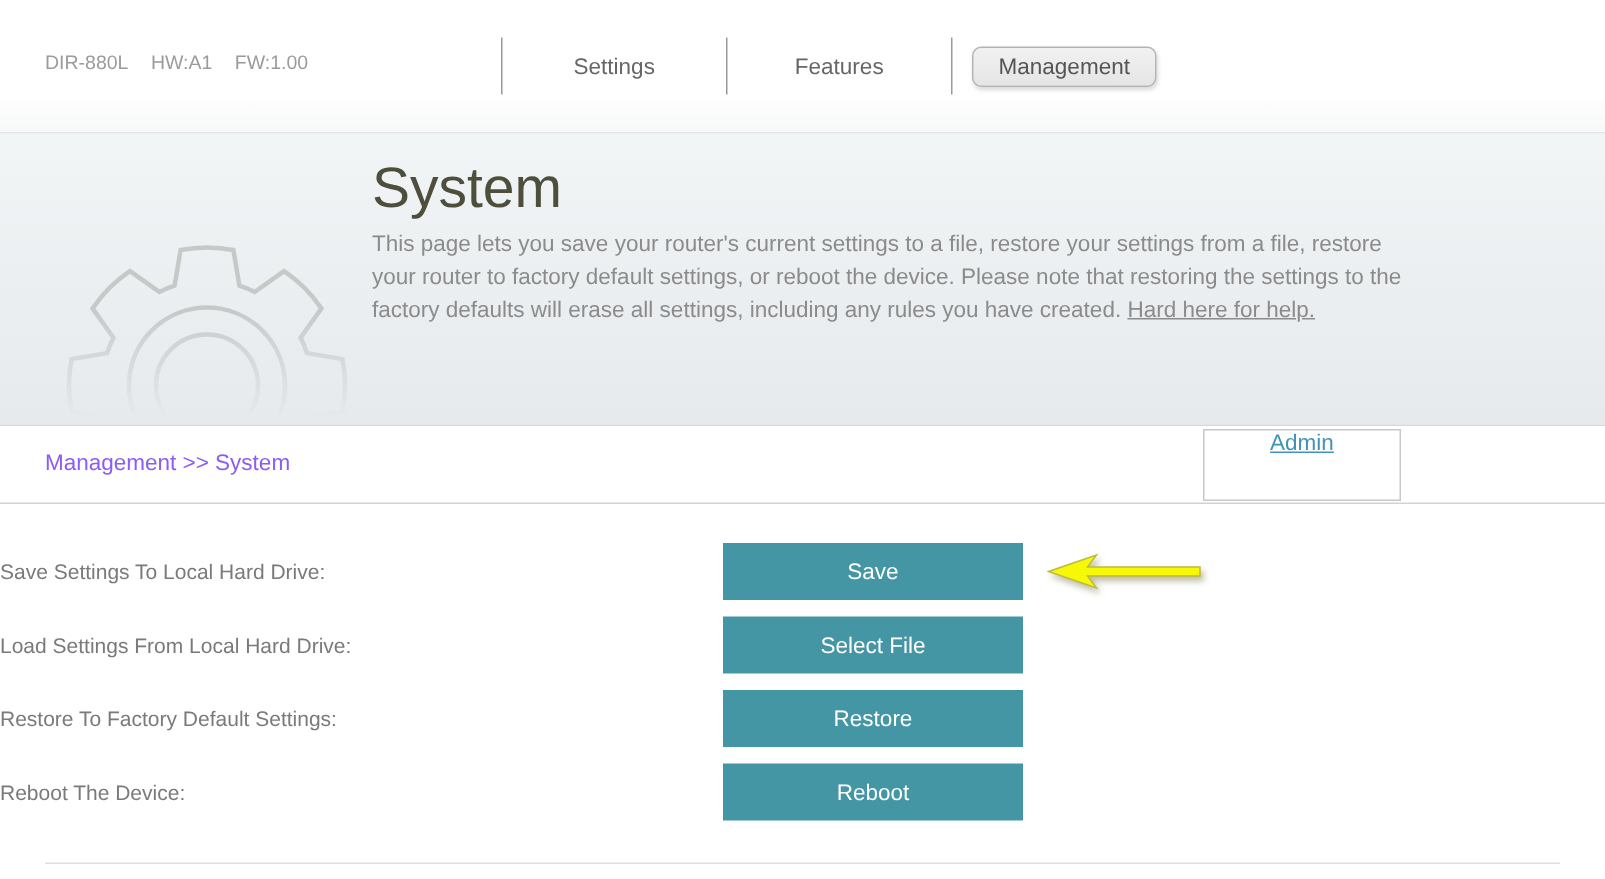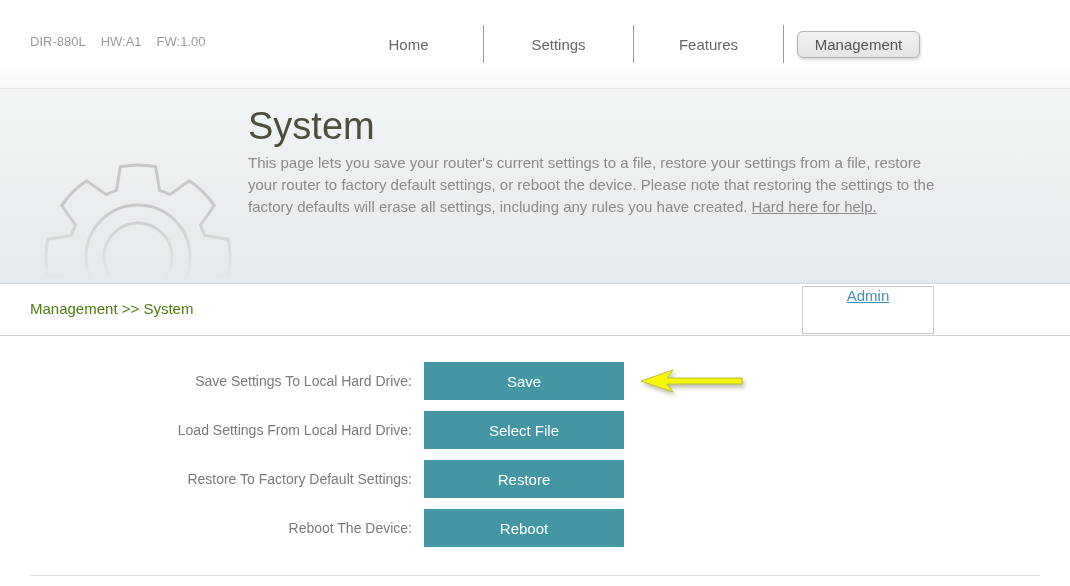--- a/index.html
+++ b/index.html
@@ -34,32 +34,32 @@
     border-top:1px solid #e6e6e6; border-bottom:1px solid #d6d9da;
   }
   .gear-wrap { position:absolute; left:38px; top:60px; }
   .banner-content { position:absolute; left:248px; top:16px; width:692px; }
   .banner-title { font-size:38px; font-weight:normal; color:#4e4e3d; margin-bottom:4px; }
   .banner-desc { font-size:15px; line-height:22px; color:#8b8b8b; }
   .help-link { color:#8b8b8b; text-decoration:underline; cursor:pointer; }
 
   
   .breadcrumb-bar { position:relative; height:52px; background:#fff; border-bottom:1px solid #d2d2d2; }
-  .breadcrumb { position:absolute; left:30px; top:16px; font-size:15px; color:#4d7c0f; }
+  .breadcrumb { position:absolute; left:30px; top:16px; font-size:15px; color:#8b5cf6; }
   .admin-box {
     position:absolute; left:802px; top:2px; width:132px; height:48px;
     background:#fff; border:1px solid #c8c8c8;
     display:flex; justify-content:center;
   }
   .admin-link { font-size:15px; color:var(--link-blue,#4293b8); text-decoration:underline; cursor:pointer; }
 
   
   .form { margin-top:26px; }
   .form-row { display:flex; align-items:center; height:38px; margin-bottom:11px; }
-  .row-label { width:424px; text-align:right; padding-right:12px; font-size:14px; color:#7a7a7a; }
+  .row-label { width:482px; padding-right:12px; font-size:14px; color:#7a7a7a; }
   .action-btn {
     width:200px; height:38px; border:none; cursor:pointer;
     background:var(--button-teal,#4496a5); color:#ffffff; font-size:15px;
     font-family:"Liberation Sans", sans-serif;
   }
   .arrow-wrap { margin-left:16px; display:flex; align-items:center; }
   .arrow-wrap svg { filter:drop-shadow(2px 3px 2px rgba(110,110,60,0.45)); }
   .arrow-shape { fill:var(--arrow-yellow,#f7f708); stroke:#bcbc3c; stroke-width:1; }
 
   .footer-divider { position:absolute; left:30px; right:30px; bottom:10px; height:1px; background:#dfdfdf; }
@@ -72,23 +72,20 @@
 <div class="header">
   <div class="logo-block">
     <div class="device-info">
       <span>DIR-880L</span>
       <span>HW:A1</span>
       <span>FW:1.00</span>
     </div>
   </div>
 
   <div class="nav">
-    <div class="nav-cell">
-        <span class="nav-link">Home</span>
-      </div>
     <div class="nav-sep"></div>
     <div class="nav-cell">
         <span class="nav-link">Settings</span>
       </div>
     <div class="nav-sep"></div>
     <div class="nav-cell">
         <span class="nav-link">Features</span>
       </div>
     <div class="nav-sep"></div>
     <div class="nav-cell active">

